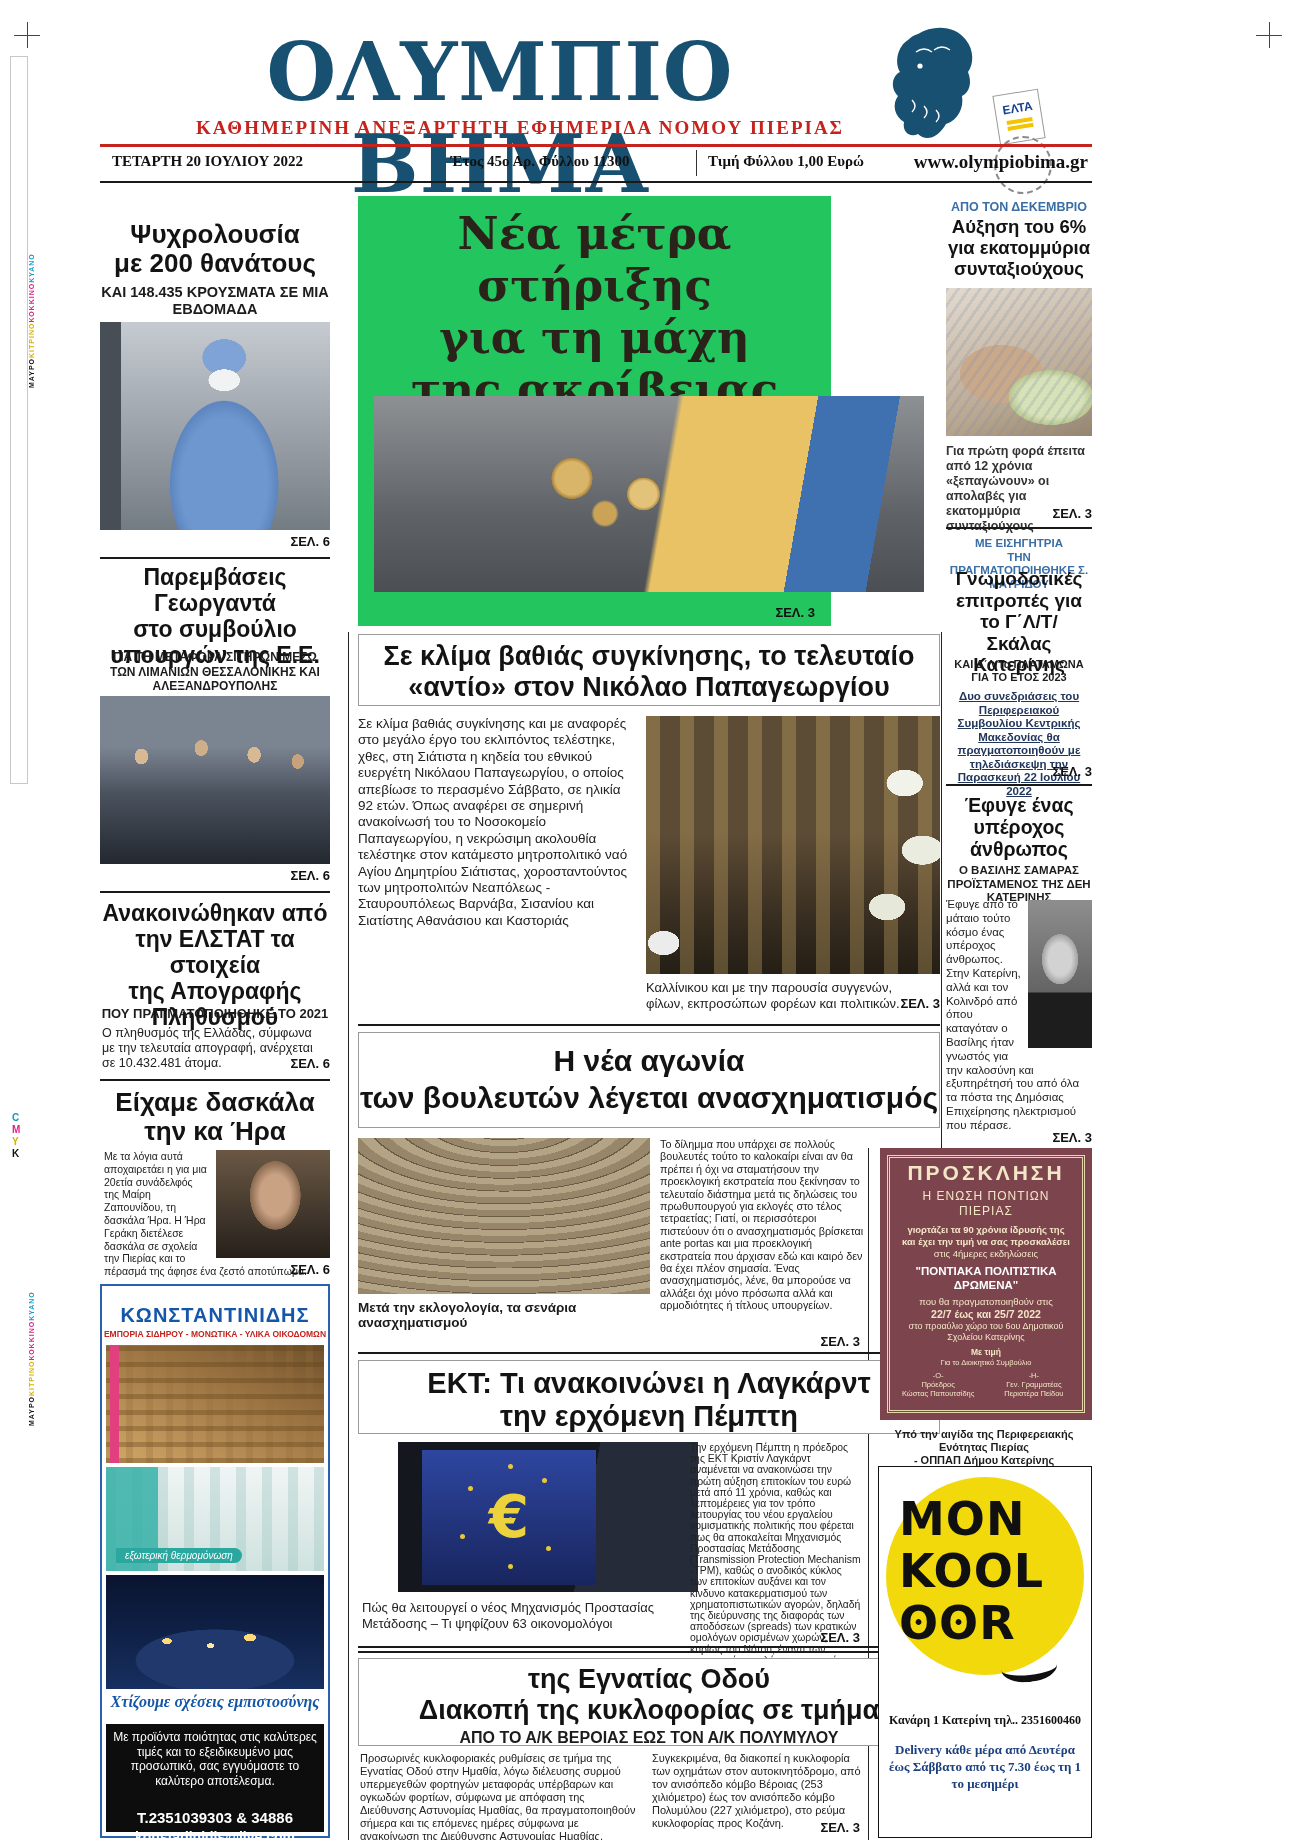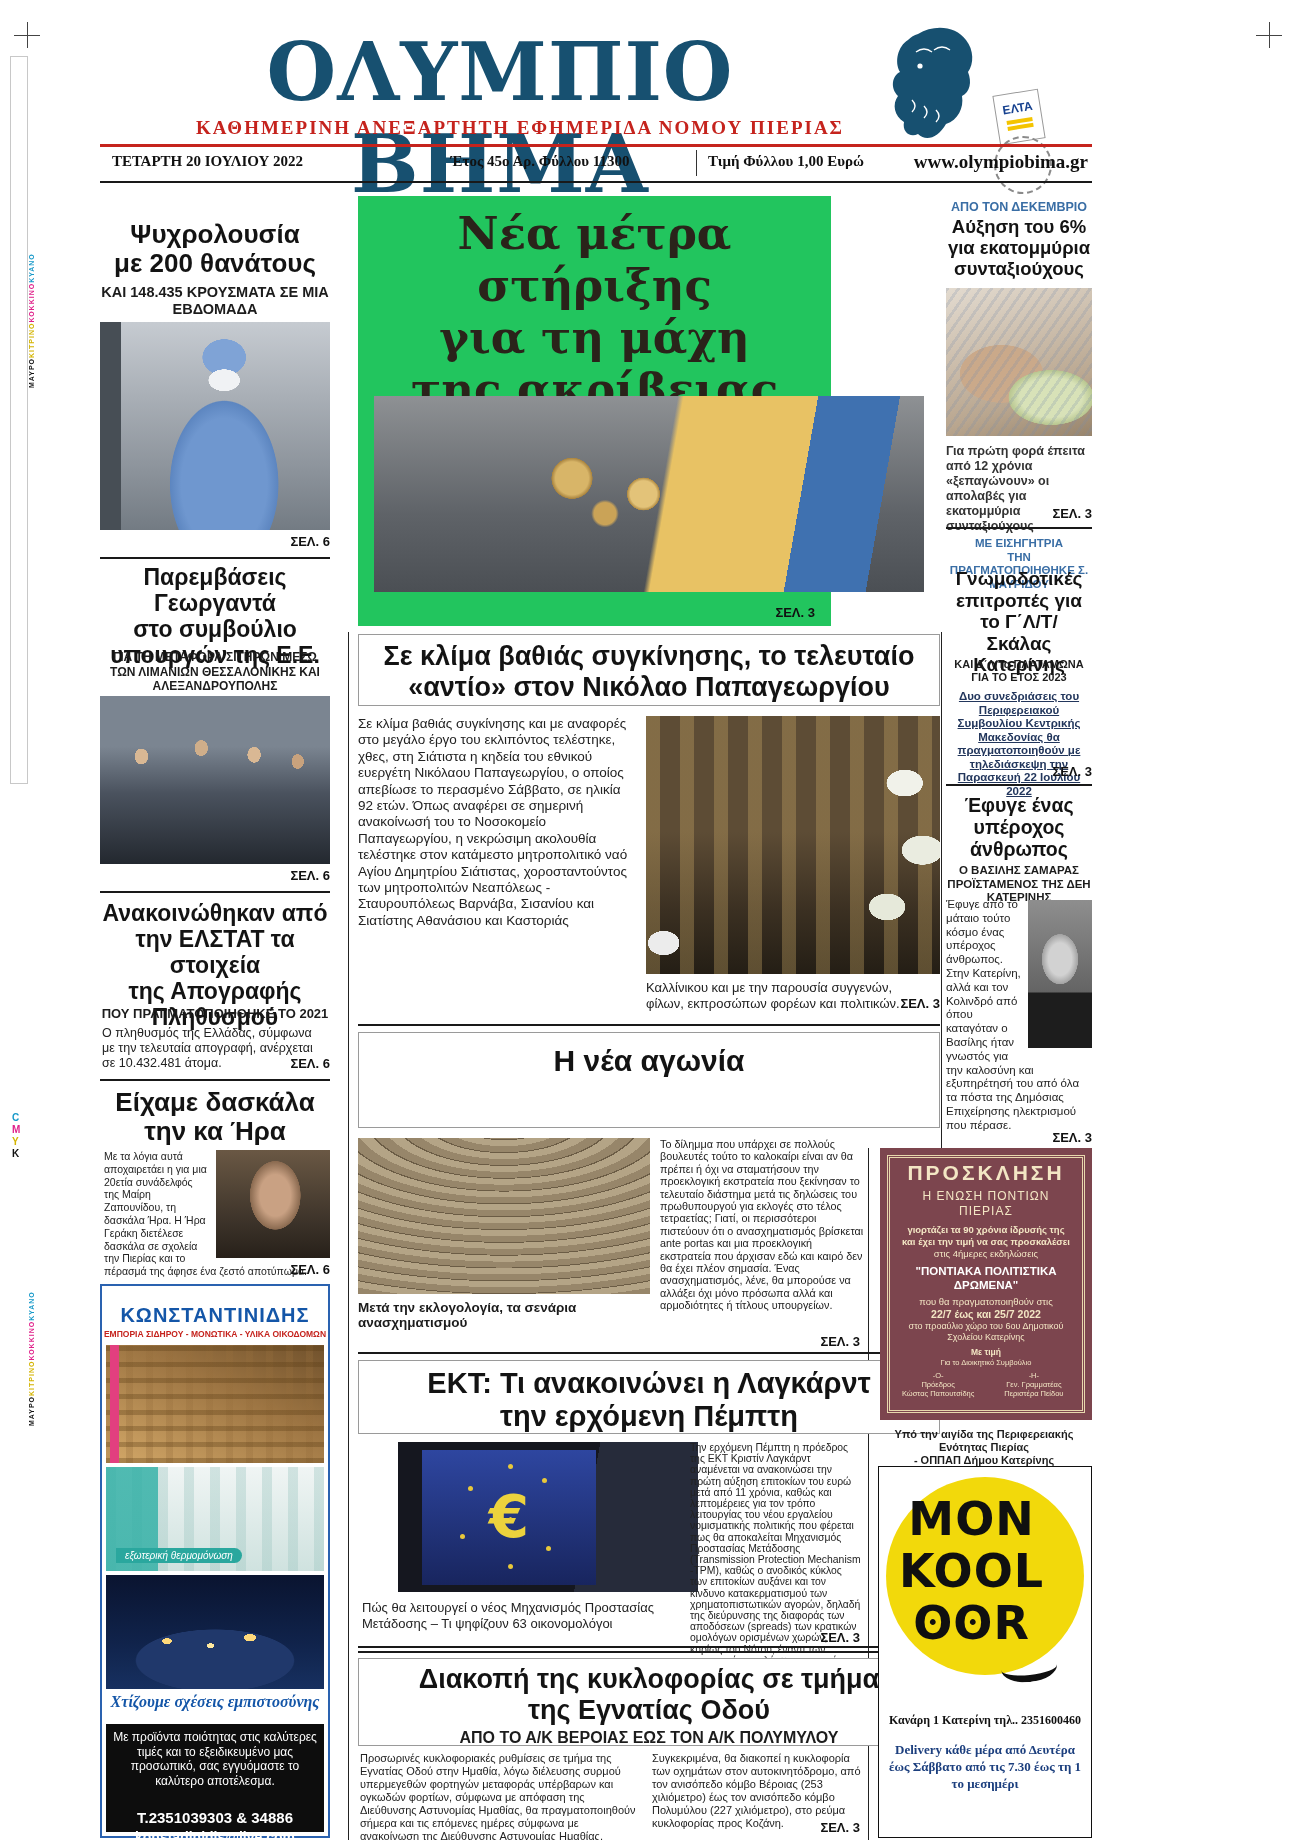--- a/index.html
+++ b/index.html
@@ -24,21 +24,21 @@
   .dateline{font-family:"Liberation Serif",serif;font-weight:700;font-size:15px;color:#111;}
   .site{font-family:"Liberation Serif",serif;font-weight:700;font-size:19px;color:#111;}
   .capt{font-size:13px;line-height:16px;color:#222;}
   .note{font-weight:700;text-decoration:underline;color:#22365c;text-align:center;}
   .vtext{writing-mode:vertical-rl;transform:rotate(180deg);font-size:7px;font-weight:700;letter-spacing:1px;}
   .crop::before{content:"";position:absolute;left:50%;top:0;width:1px;height:100%;background:#444;}
   .crop::after{content:"";position:absolute;top:50%;left:0;height:1px;width:100%;background:#444;}
   .maroon{background:#7c454e;}
   .maroon-frame{position:absolute;left:7px;top:7px;right:7px;bottom:7px;border:3px double #e8d8ad;}
   .inv{color:#f3e6c4;text-align:center;line-height:1.25;}
-  .monkool-line{font-family:"DejaVu Sans",sans-serif;font-weight:900;color:#101010;font-size:46px;line-height:52px;letter-spacing:1px;text-align:center;}
+  .monkool-line{font-family:"DejaVu Sans",sans-serif;font-weight:900;color:#101010;font-size:46px;line-height:52px;letter-spacing:1px;}
   .smile{border:none;border-bottom:7px solid #101010;border-radius:0 0 50% 50%;transform:rotate(-6deg);}
   .adtxt{color:#fff;text-align:center;}
   .script{font-family:"Liberation Serif",serif;font-style:italic;font-weight:700;color:#1456a8;text-align:center;}
   
   .ph-covid{background:
     linear-gradient(90deg,#474e55 0 9%,rgba(0,0,0,0) 9%),
     radial-gradient(26px 18px at 54% 28%,#f0f2f4 0 60%,rgba(0,0,0,0) 61%),
     radial-gradient(36px 30px at 54% 17%,#7fa3d6 0 60%,rgba(0,0,0,0) 61%),
     radial-gradient(78px 120px at 54% 78%,#6f97cf 0 55%,#5d86c0 69%,rgba(0,0,0,0) 70%),
     linear-gradient(180deg,#c6cbd1,#8d949c 70%,#737b83);}
@@ -228,20 +228,21 @@
   <div class="ph ph-church" style="left:646px;top:716px;width:294px;height:258px;"></div>
   <div class="ab capt" style="left:646px;top:980px;width:294px;">
     <span class="sel" style="float:right;margin-top:16px;">ΣΕΛ. 3</span>
     <span>Καλλίνικου και με την παρουσία συγγενών, φίλων, εκπροσώπων φορέων και πολιτικών.</span>
   </div>
   <div class="ab rule" style="left:358px;top:1024px;width:582px;height:2px;"></div>
 
   <div class="ab headbox" style="left:358px;top:1032px;width:582px;height:96px;box-sizing:border-box;">
     <div class="hl" style="margin-top:9px;font-size:30px;line-height:37px;">
       <div>Η νέα αγωνία</div>
+      <div>των βουλευτών λέγεται ανασχηματισμός</div>
     </div>
   </div>
   <div class="ph ph-parliament" style="left:358px;top:1138px;width:292px;height:156px;"></div>
   <div class="ab sub" style="left:358px;top:1300px;width:292px;font-size:13.5px;text-align:left;">Μετά την εκλογολογία, τα σενάρια ανασχηματισμού</div>
   <div class="ab body" style="left:660px;top:1138px;width:204px;font-size:10.8px;line-height:12.4px;">Το δίλημμα που υπάρχει σε πολλούς βουλευτές τούτο το καλοκαίρι είναι αν θα πρέπει ή όχι να σταματήσουν την προεκλογική εκστρατεία που ξεκίνησαν το τελευταίο διάστημα μετά τις δηλώσεις του πρωθυπουργού για εκλογές στο τέλος τετραετίας; Γιατί, οι περισσότεροι πιστεύουν ότι ο ανασχηματισμός βρίσκεται ante portas και μια προεκλογική εκστρατεία που άρχισαν εδώ και καιρό δεν θα έχει πλέον σημασία. Ένας ανασχηματισμός, λένε, θα μπορούσε να αλλάξει όχι μόνο πρόσωπα αλλά και αρμοδιότητες ή τίτλους υπουργείων.</div>
   <div class="ab sel rt" style="left:790px;top:1334px;width:70px;">ΣΕΛ. 3</div>
   <div class="ab rule" style="left:358px;top:1352px;width:582px;height:2px;"></div>
 
   <div class="ab headbox" style="left:358px;top:1360px;width:582px;height:74px;box-sizing:border-box;">
     <div class="hl" style="margin-top:6px;font-size:29px;line-height:33px;">
@@ -256,22 +257,22 @@
     </div>
   </div>
   <div class="ab capt" style="left:362px;top:1600px;width:330px;font-size:13px;line-height:15.5px;">Πώς θα λειτουργεί ο νέος Μηχανισμός Προστασίας Μετάδοσης – Τι ψηφίζουν 63 οικονομολόγοι</div>
   <div class="ab body" style="left:690px;top:1442px;width:172px;font-size:10.4px;line-height:11.2px;">Την ερχόμενη Πέμπτη η πρόεδρος της ΕΚΤ Κριστίν Λαγκάρντ αναμένεται να ανακοινώσει την πρώτη αύξηση επιτοκίων του ευρώ μετά από 11 χρόνια, καθώς και λεπτομέρειες για τον τρόπο λειτουργίας του νέου εργαλείου νομισματικής πολιτικής που φέρεται πως θα αποκαλείται Μηχανισμός Προστασίας Μετάδοσης (Transmission Protection Mechanism -TPM), καθώς ο ανοδικός κύκλος των επιτοκίων αυξάνει και τον κίνδυνο κατακερματισμού των χρηματοπιστωτικών αγορών, δηλαδή της διεύρυνσης της διαφοράς των αποδόσεων (spreads) των κρατικών ομολόγων ορισμένων χωρών, κυρίως του Νότου, έναντι των γερμανικών ομολόγων αναφοράς.</div>
   <div class="ab sel rt" style="left:790px;top:1630px;width:70px;">ΣΕΛ. 3</div>
   <div class="ab rule" style="left:358px;top:1646px;width:582px;height:2px;"></div>
   <div class="ab rule" style="left:358px;top:1651px;width:582px;height:2px;"></div>
 
   <div class="ab headbox" style="left:358px;top:1658px;width:582px;height:88px;box-sizing:border-box;">
     <div class="hl" style="margin-top:5px;font-size:27px;line-height:31px;">
+      <div>της Εγνατίας Οδού</div>
       <div>Διακοπή της κυκλοφορίας σε τμήμα</div>
-      <div>της Εγνατίας Οδού</div>
     </div>
     <div class="sub" style="margin-top:3px;font-size:16px;">ΑΠΟ ΤΟ Α/Κ ΒΕΡΟΙΑΣ ΕΩΣ ΤΟΝ Α/Κ ΠΟΛΥΜΥΛΟΥ</div>
   </div>
   <div class="ab body" style="left:360px;top:1752px;width:280px;font-size:11px;line-height:13px;">Προσωρινές κυκλοφοριακές ρυθμίσεις σε τμήμα της Εγνατίας Οδού στην Ημαθία, λόγω διέλευσης συρμού υπερμεγεθών φορτηγών μεταφοράς υπέρβαρων και ογκωδών φορτίων, σύμφωνα με απόφαση της Διεύθυνσης Αστυνομίας Ημαθίας, θα πραγματοποιηθούν σήμερα και τις επόμενες ημέρες σύμφωνα με ανακοίνωση της Διεύθυνσης Αστυνομίας Ημαθίας.</div>
   <div class="ab body" style="left:652px;top:1752px;width:212px;font-size:11px;line-height:13px;">Συγκεκριμένα, θα διακοπεί η κυκλοφορία των οχημάτων στον αυτοκινητόδρομο, από τον ανισόπεδο κόμβο Βέροιας (253 χιλιόμετρο) έως τον ανισόπεδο κόμβο Πολυμύλου (227 χιλιόμετρο), στο ρεύμα κυκλοφορίας προς Κοζάνη.</div>
   <div class="ab sel rt" style="left:790px;top:1820px;width:70px;">ΣΕΛ. 3</div>
 
   <div class="ab kick" style="left:946px;top:200px;width:146px;font-size:12.5px;">ΑΠΟ ΤΟΝ ΔΕΚΕΜΒΡΙΟ</div>
   <div class="ab hl" style="left:946px;top:216px;width:146px;font-size:18.5px;line-height:21px;">Αύξηση του 6% για εκατομμύρια συνταξιούχους</div>
   <div class="ph ph-hands" style="left:946px;top:288px;width:146px;height:148px;"></div>

